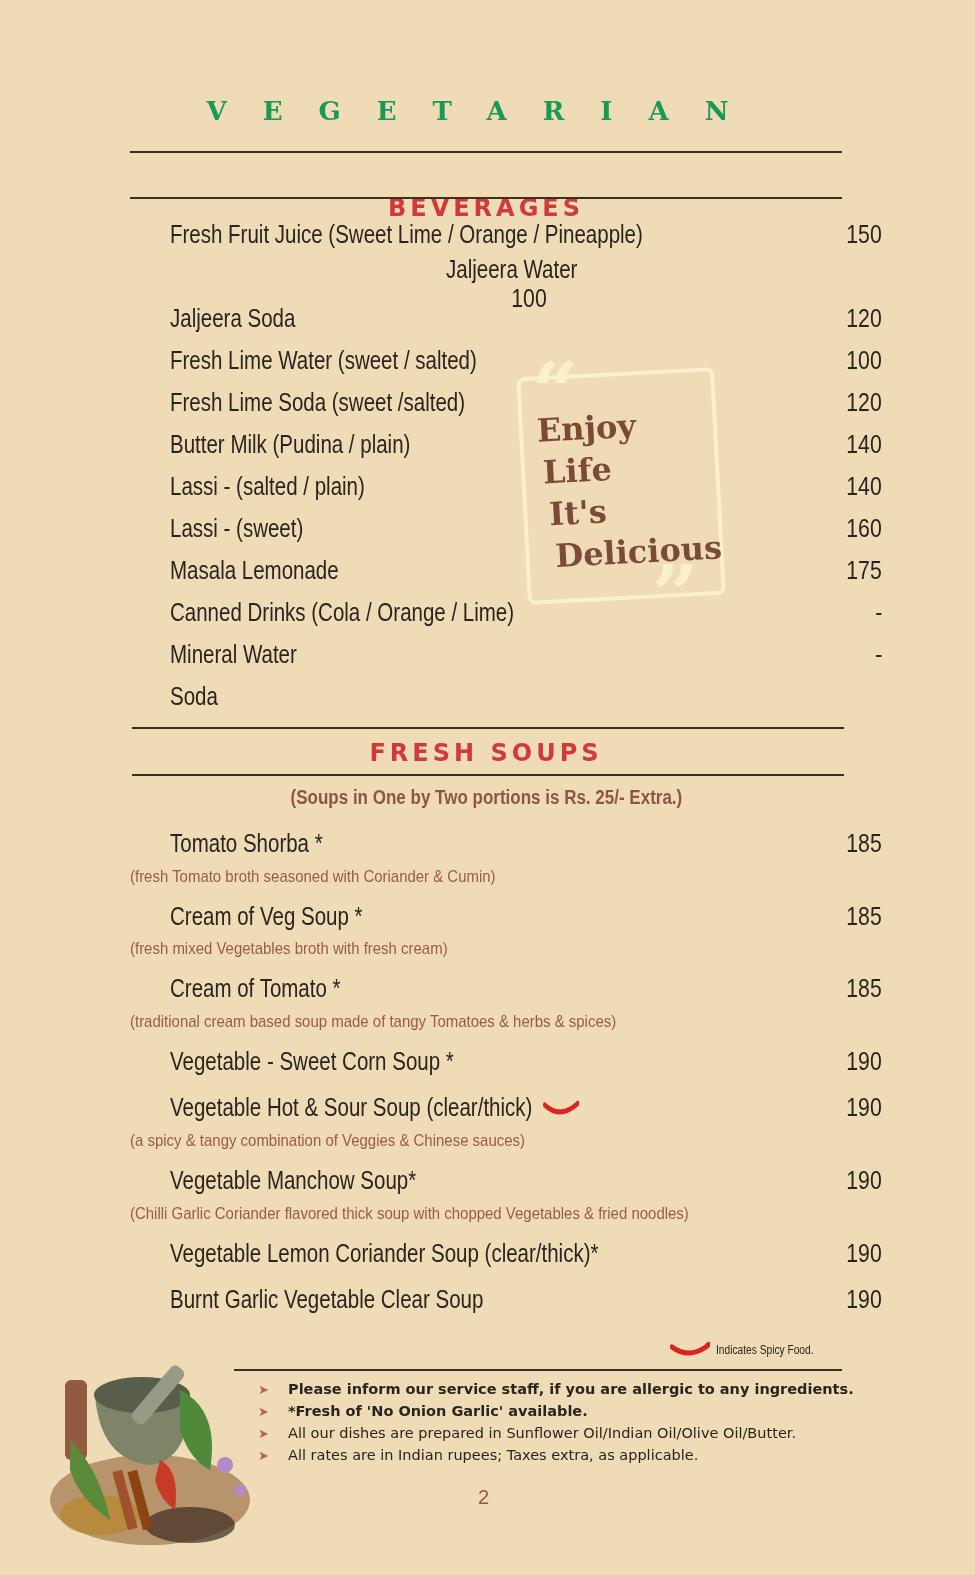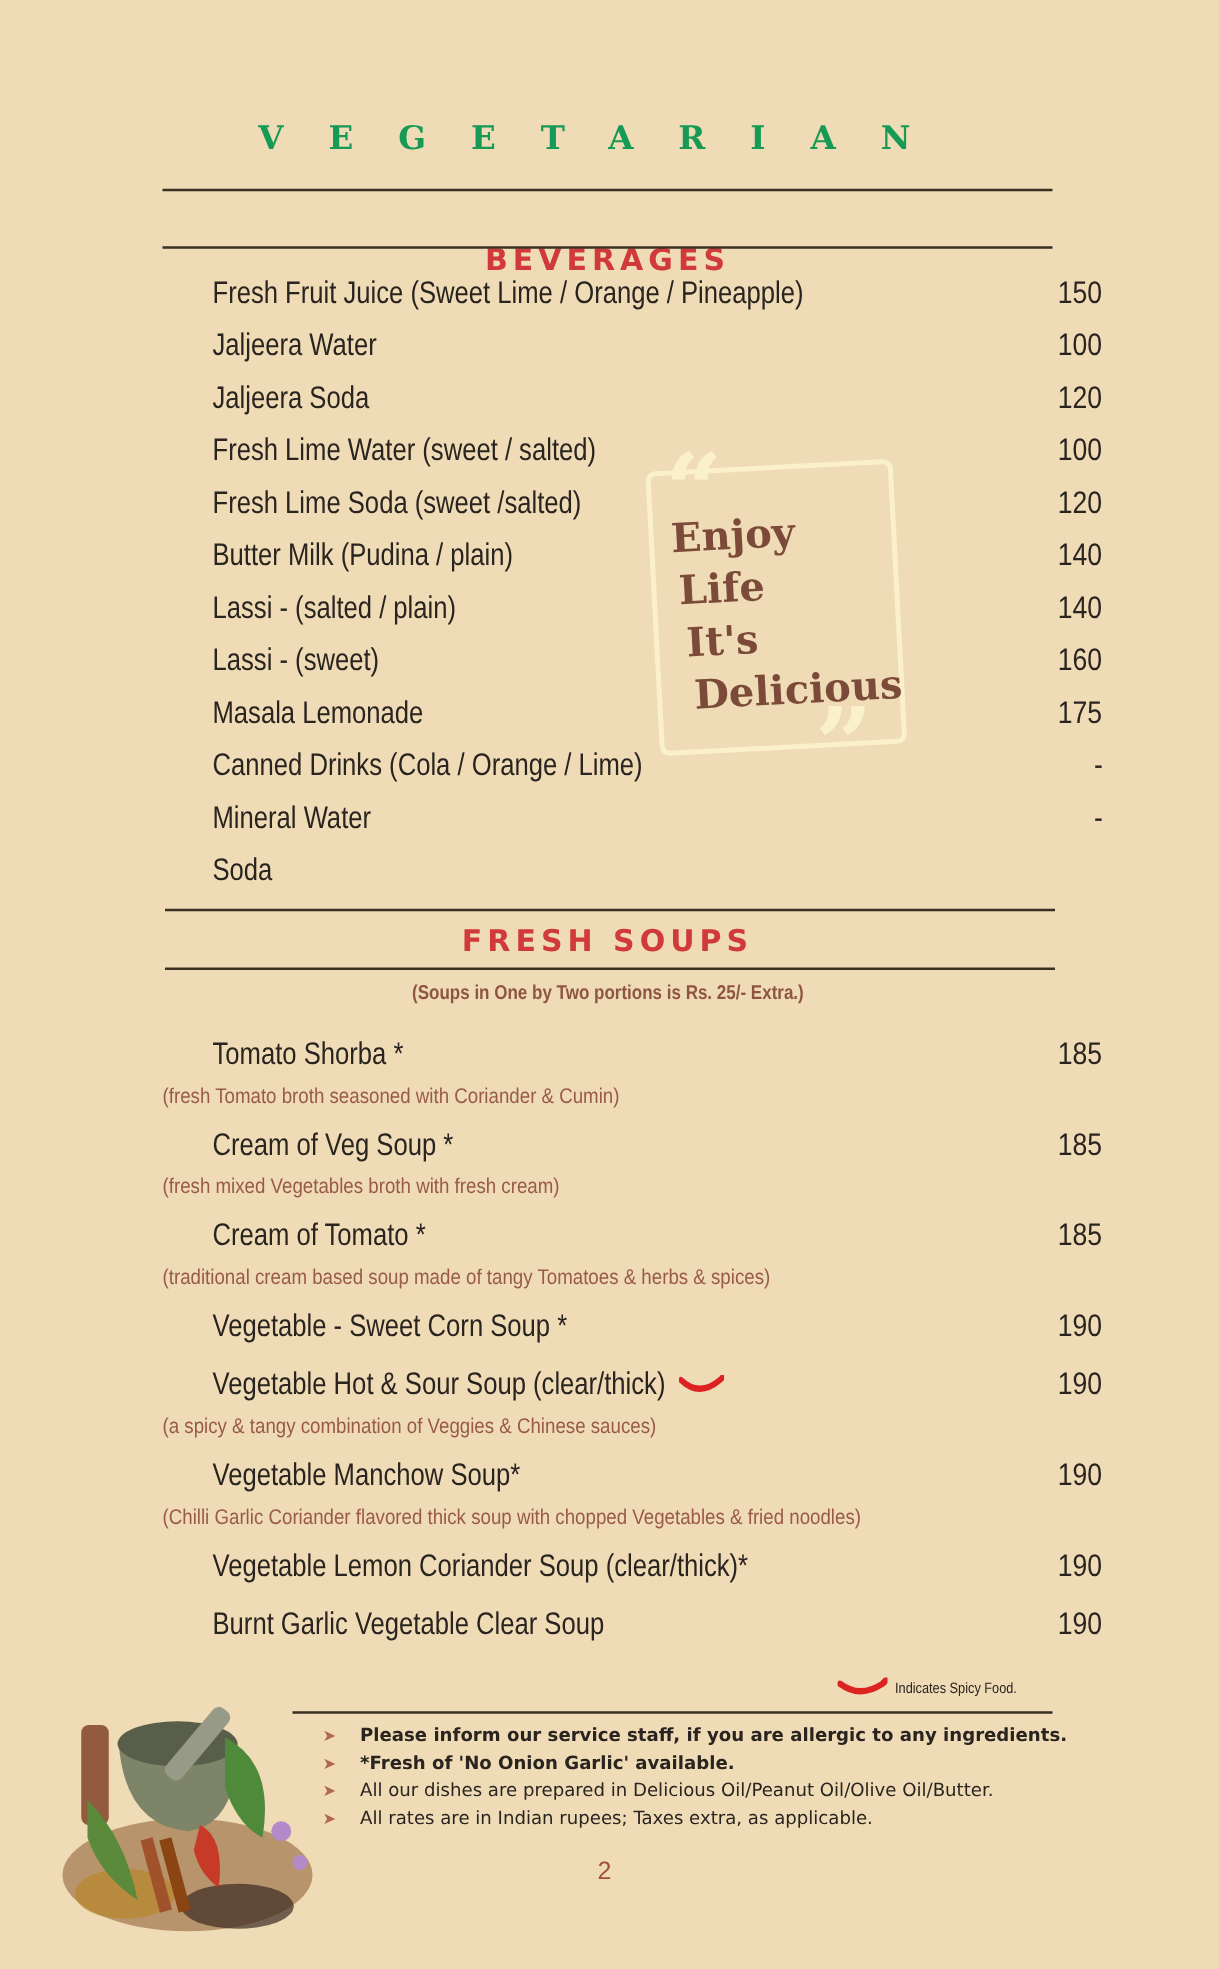--- a/index.html
+++ b/index.html
@@ -3,21 +3,21 @@
 <meta charset="utf-8">
 <style>
   html,body{margin:0;padding:0;}
   body{width:975px;height:1575px;background:#efdcb6;position:relative;overflow:hidden;font-family:"Liberation Sans",sans-serif;color:#2a2420;}
   .title{position:absolute;top:96px;left:0;width:935px;text-align:center;font-family:"DejaVu Serif",serif;font-weight:bold;font-size:26px;color:#169a55;letter-spacing:36px;padding-left:36px;box-sizing:border-box;}
   .rule{position:absolute;height:2px;background:#3a3024;}
   .sec-head{position:absolute;left:130px;width:712px;text-align:center;font-family:"DejaVu Sans",sans-serif;font-weight:bold;font-size:24px;color:#d03a3a;letter-spacing:4px;}
   .item{position:absolute;left:130px;width:712px;height:42px;display:flex;justify-content:space-between;align-items:center;font-family:"Liberation Sans Narrow","Liberation Sans",sans-serif;font-size:25px;transform-origin:left;color:#2a2420;margin-left:40px;}
   .item .name{transform:scaleX(0.82);transform-origin:left;white-space:nowrap;}
   .item .price{font-size:25px;transform:scaleX(0.85);transform-origin:right;}
-  .soup-note{position:absolute;top:786px;left:130px;width:712px;text-align:center;font-weight:bold;font-size:16px;color:#8e5544;}
+  .soup-note{position:absolute;top:786px;left:130px;width:712px;text-align:center;font-weight:bold;font-size:20px;color:#8e5544;}
   .soup-note span{display:inline-block;transform:scaleX(0.85);}
   .desc{position:absolute;left:130px;font-size:17px;color:#9a5a4a;transform:scaleX(0.88);transform-origin:left;white-space:nowrap;}
   .quote-box{position:absolute;left:522px;top:372px;width:190px;height:220px;border:4px solid #fbf0cc;border-radius:8px;transform:rotate(-3deg);}
   .quote-text{position:absolute;left:540px;top:405px;font-family:"DejaVu Serif",serif;font-weight:bold;font-size:32px;line-height:42px;color:#7b4a38;transform:rotate(-3deg);}
   .quote-text div:nth-child(2){padding-left:4px}
   .quote-text div:nth-child(3){padding-left:8px}
   .quote-text div:nth-child(4){padding-left:12px}
   .qmark{position:absolute;font-family:"DejaVu Serif",serif;font-weight:bold;font-size:80px;color:#fbf0cc;line-height:1;}
   .spicy-legend{position:absolute;top:1342px;left:670px;display:flex;align-items:center;gap:6px;font-size:12px;}
   .spicy-legend span.txt{transform:scaleX(0.85);transform-origin:left;display:inline-block;}
@@ -35,21 +35,21 @@
 
 <div class="rule" style="top:151px;left:130px;width:712px;"></div>
 <div class="sec-head" style="top:162px;margin-top:32px;">BEVERAGES</div>
 <div class="rule" style="top:197px;left:130px;width:712px;"></div>
 
 <div>
   <div class="item" style="top:213px;">
       <span class="name">Fresh Fruit Juice (Sweet Lime / Orange / Pineapple)</span>
       <span class="price">150</span>
     </div>
-  <div class="item" style="top:255px;">
+  <div class="item" style="top:255px;flex-direction:column;">
       <span class="name">Jaljeera Water</span>
       <span class="price">100</span>
     </div>
   <div class="item" style="top:297px;">
       <span class="name">Jaljeera Soda</span>
       <span class="price">120</span>
     </div>
   <div class="item" style="top:339px;">
       <span class="name">Fresh Lime Water (sweet / salted)</span>
       <span class="price">100</span>
@@ -184,21 +184,21 @@
   <div class="row">
       <span class="arrow">➤</span>
       <span class="b">Please inform our service staff, if you are allergic to any ingredients.</span>
     </div>
   <div class="row">
       <span class="arrow">➤</span>
       <span class="b">*Fresh of 'No Onion Garlic' available.</span>
     </div>
   <div class="row">
       <span class="arrow">➤</span>
-      <span>All our dishes are prepared in Delicious Oil/Peanut Oil/Olive Oil/Butter.</span>
+      <span>All our dishes are prepared in Sunflower Oil/Indian Oil/Olive Oil/Butter.</span>
     </div>
   <div class="row">
       <span class="arrow">➤</span>
       <span>All rates are in Indian rupees; Taxes extra, as applicable.</span>
     </div>
 </div>
 
 <div class="pagenum">2</div>
 
 </body></html>

